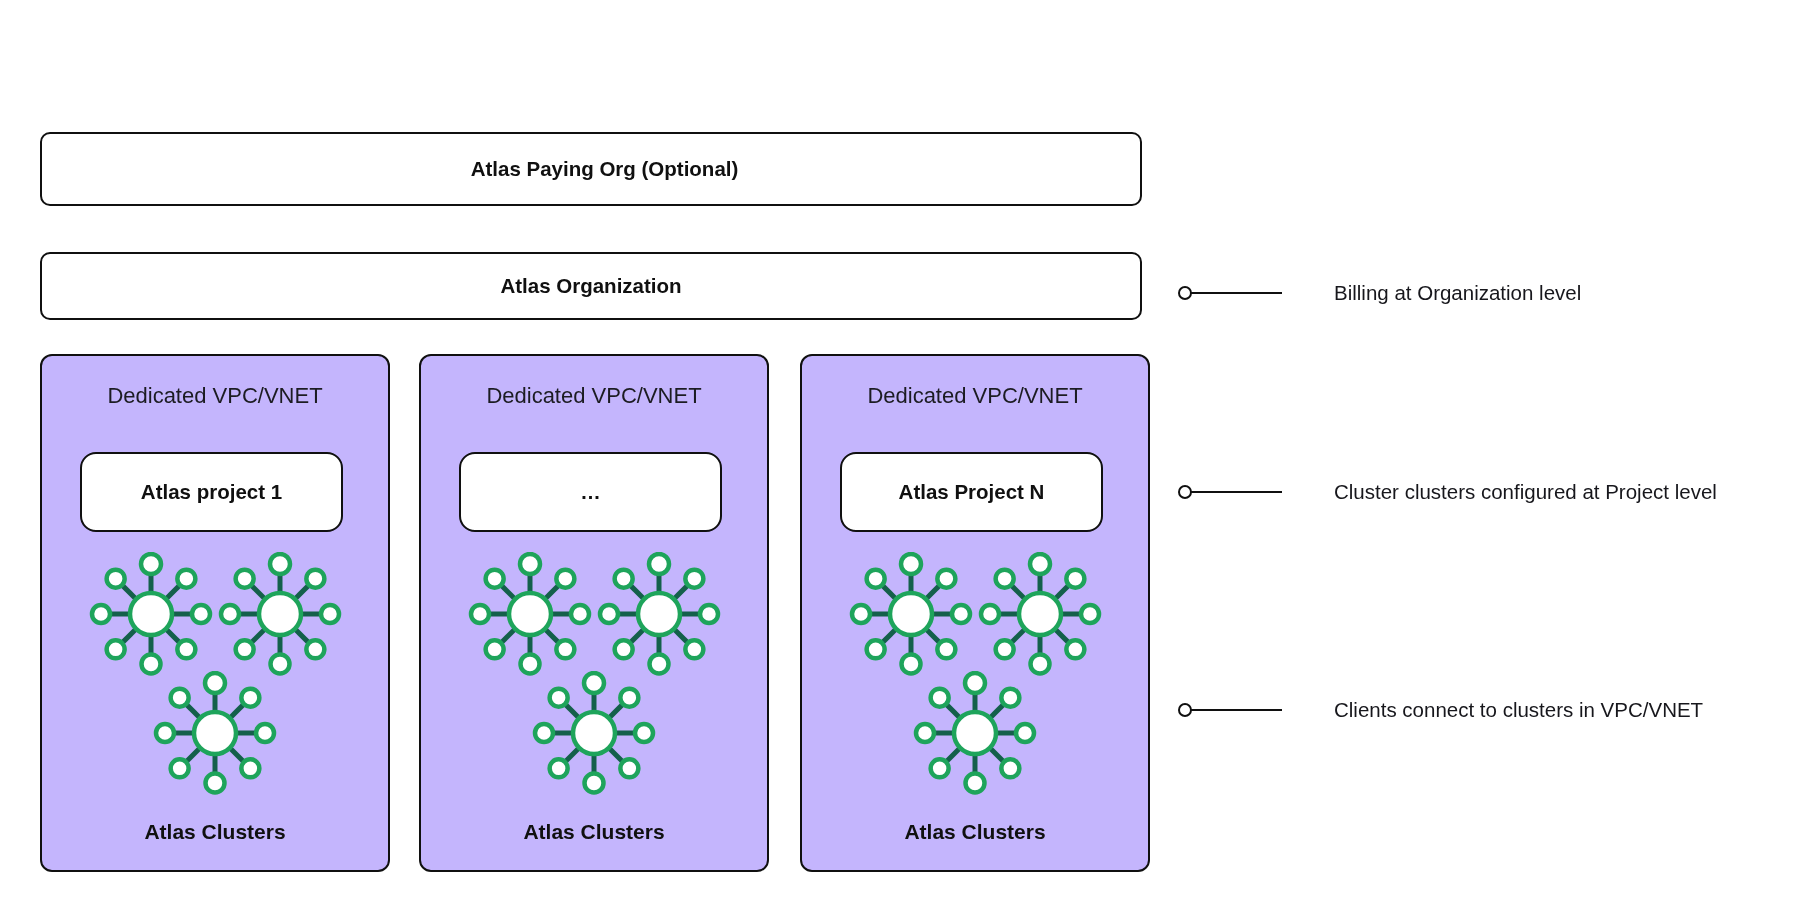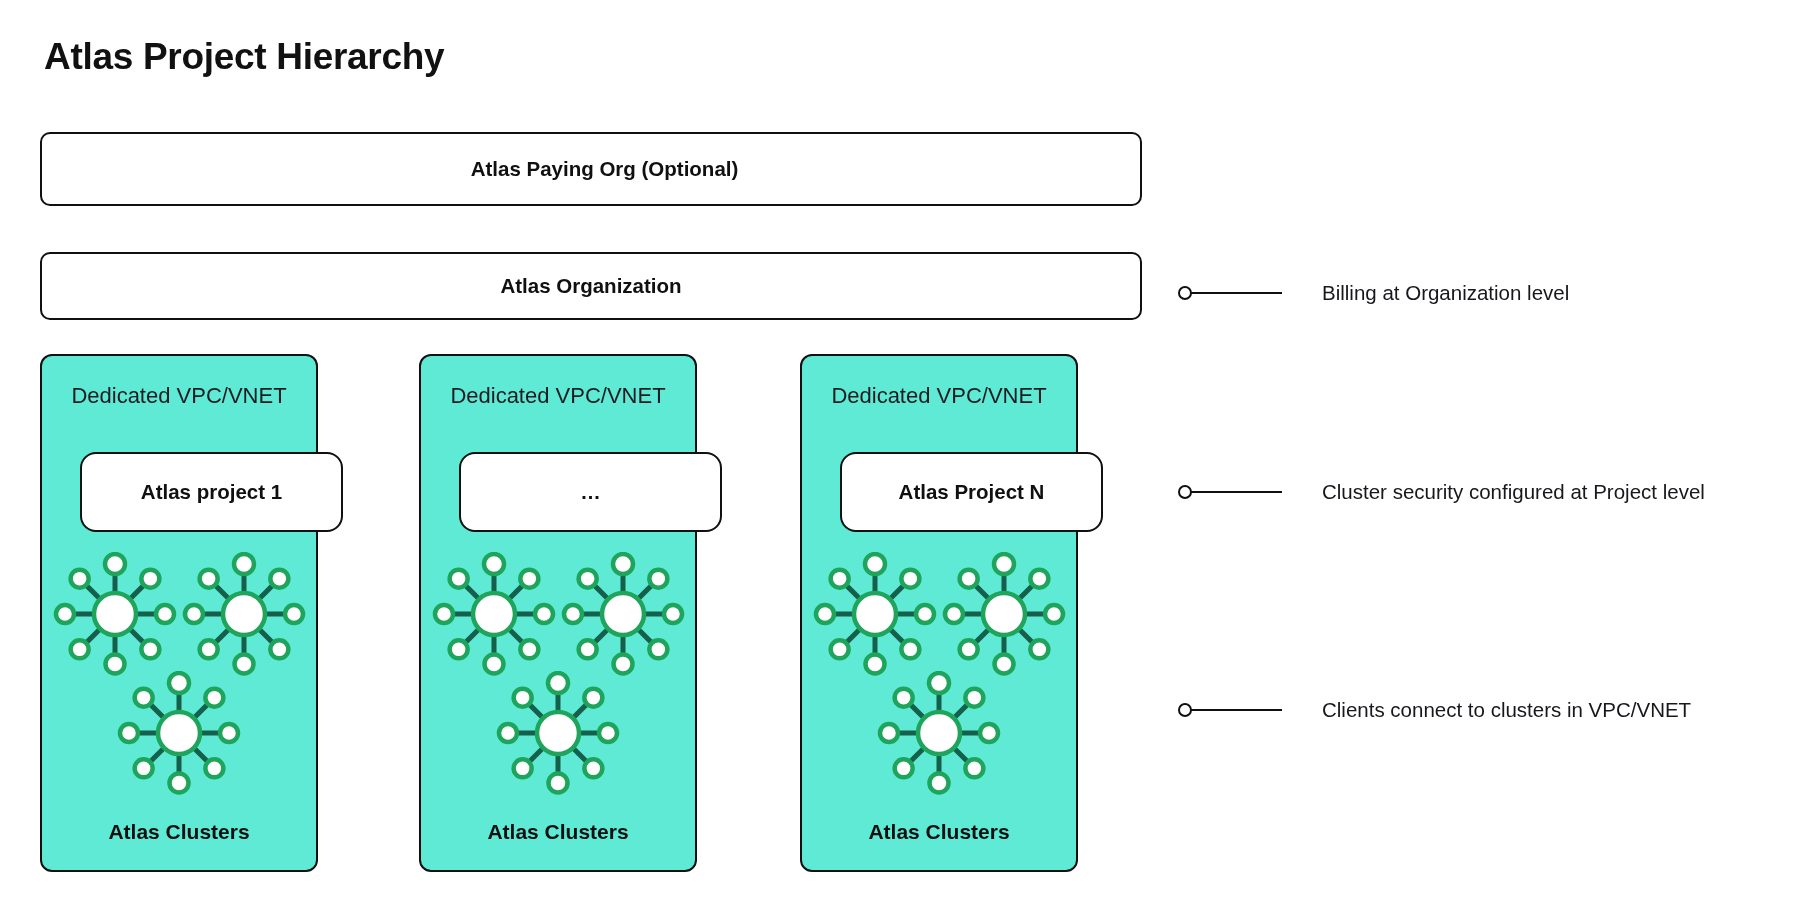--- a/index.html
+++ b/index.html
@@ -35,26 +35,26 @@
     justify-content: center;
     font-weight: bold;
     font-size: 20.5px;
   }
   .org-box.paying { top: 132px; height: 74px; padding-left: 27px; }
   .org-box.organization { top: 252px; height: 68px; }
 
   .vpc-box {
     position: absolute;
     top: 354px;
-    width: 278px;
+    width: 350px;
     height: 518px;
     box-sizing: border-box;
     border: 2.5px solid var(--border, #101010);
     border-radius: 12px;
-    background: #5eead4;
+    background: #c4b5fd;
   }
   .vpc-box.v1 { left: 40px; }
   .vpc-box.v2 { left: 419px; }
   .vpc-box.v3 { left: 800px; }
 
   .vpc-header {
     position: absolute;
     top: 27px;
     left: 0; right: 0;
     text-align: center;
@@ -117,21 +117,21 @@
     flex: 0 0 auto;
   }
   .callout-line {
     width: 92px;
     height: 2.5px;
     background: var(--border, #101010);
     margin-left: -2px;
     flex: 0 0 auto;
   }
   .callout-text {
-    margin-left: 40px;
+    margin-left: 52px;
     font-size: 20.5px;
     color: #17171c;
     white-space: nowrap;
   }
   .defs-holder { position: absolute; width: 0; height: 0; overflow: hidden; }
 </style>
 </head>
 <body>
 
 <svg class="defs-holder" aria-hidden="true">
@@ -155,21 +155,20 @@
       <circle cx="62" cy="112" r="9.5"></circle>
       <circle cx="26.64" cy="97.36" r="9"></circle>
       <circle cx="12" cy="62" r="9"></circle>
       <circle cx="26.64" cy="26.64" r="9"></circle>
     </g>
   </symbol>
 </svg>
 
 <div class="canvas">
 
-  <h1 class="page-title">Atlas Project Hierarchy</h1>
 
   <div class="org-box paying">
     <span>Atlas Paying Org (Optional)</span>
   </div>
 
   <div class="org-box organization">
     <span>Atlas Organization</span>
   </div>
 
   <div class="vpc-box v1">
@@ -243,21 +242,21 @@
 
   <div class="callout c1">
     <span class="callout-circle"></span>
     <span class="callout-line"></span>
     <span class="callout-text">Billing at Organization level</span>
   </div>
 
   <div class="callout c2">
     <span class="callout-circle"></span>
     <span class="callout-line"></span>
-    <span class="callout-text">Cluster security configured at Project level</span>
+    <span class="callout-text">Cluster clusters configured at Project level</span>
   </div>
 
   <div class="callout c3">
     <span class="callout-circle"></span>
     <span class="callout-line"></span>
     <span class="callout-text">Clients connect to clusters in VPC/VNET</span>
   </div>
 
 </div>
 

